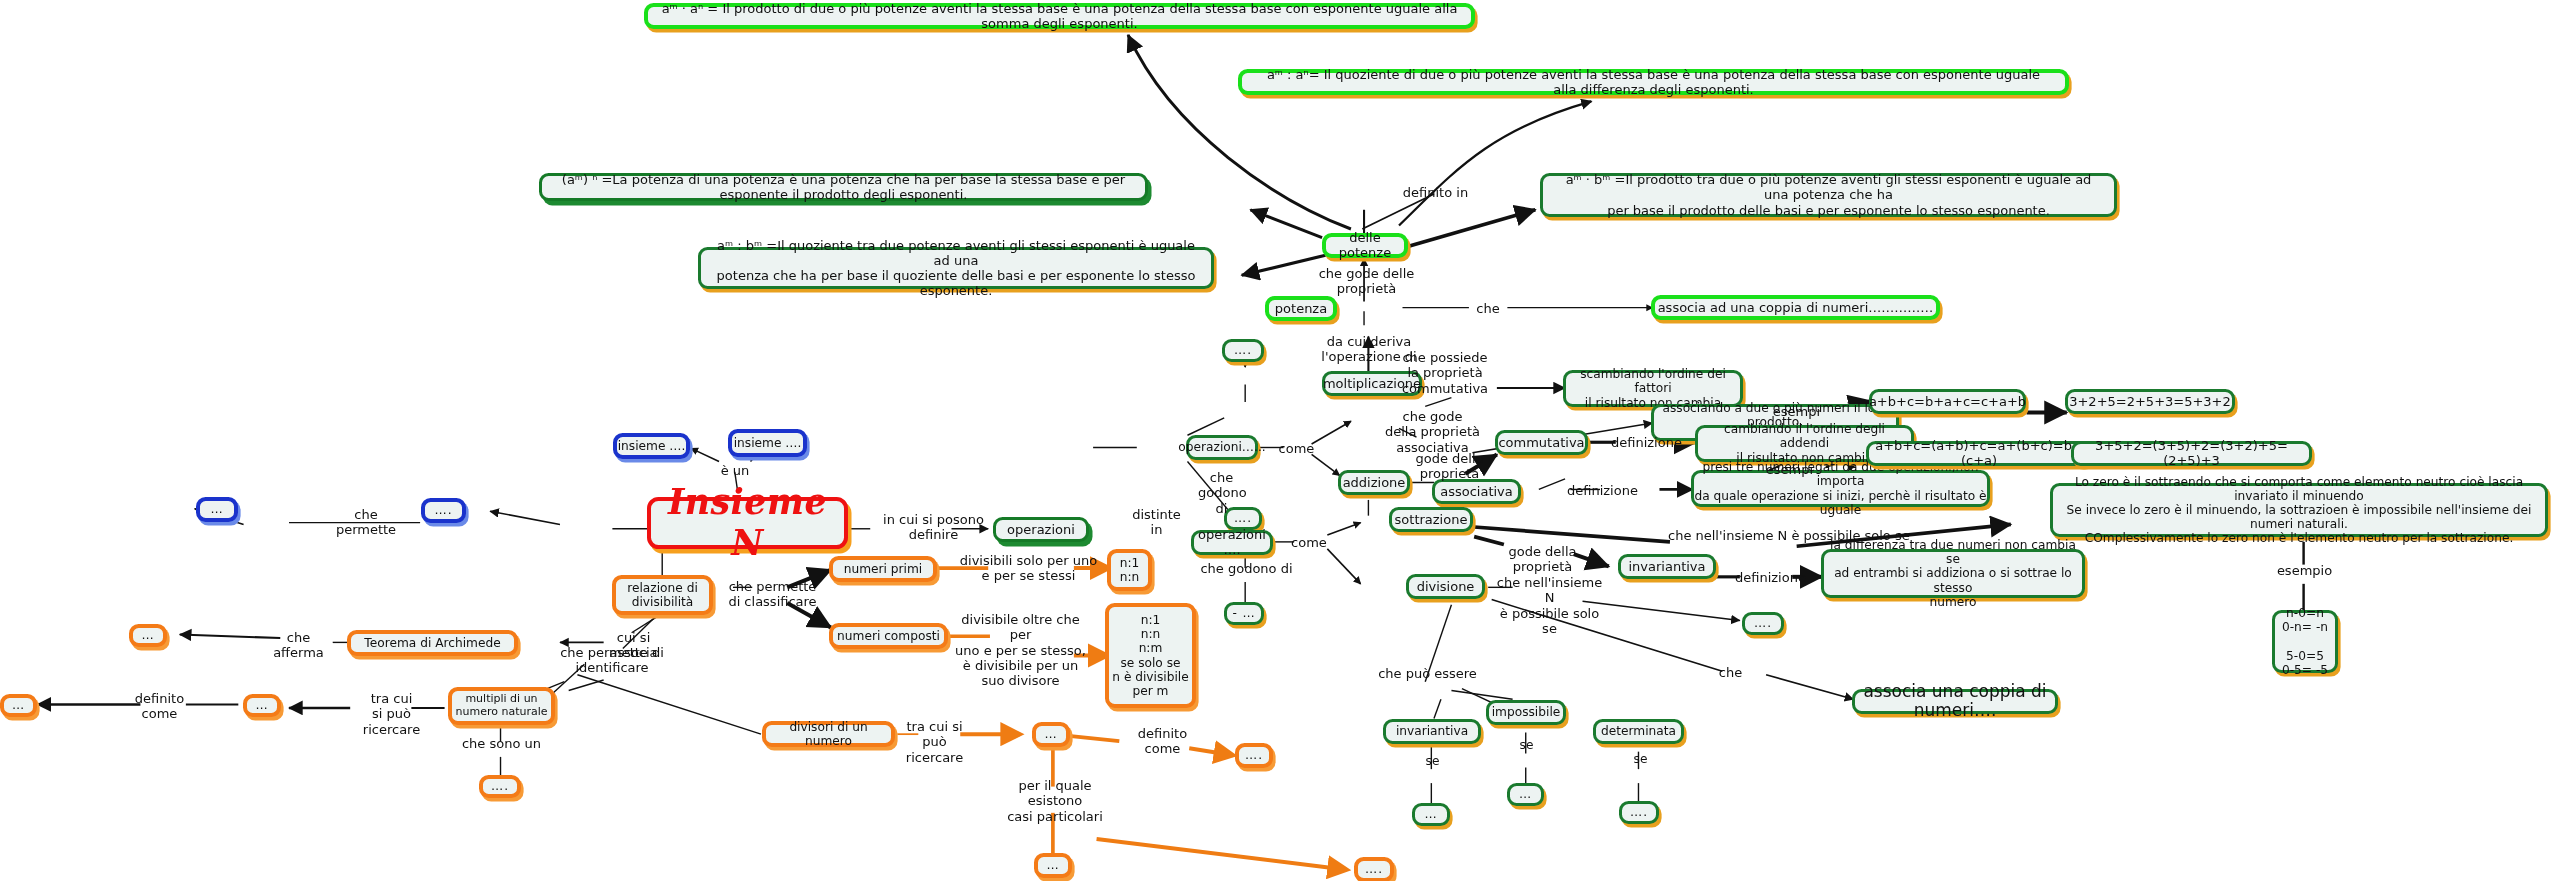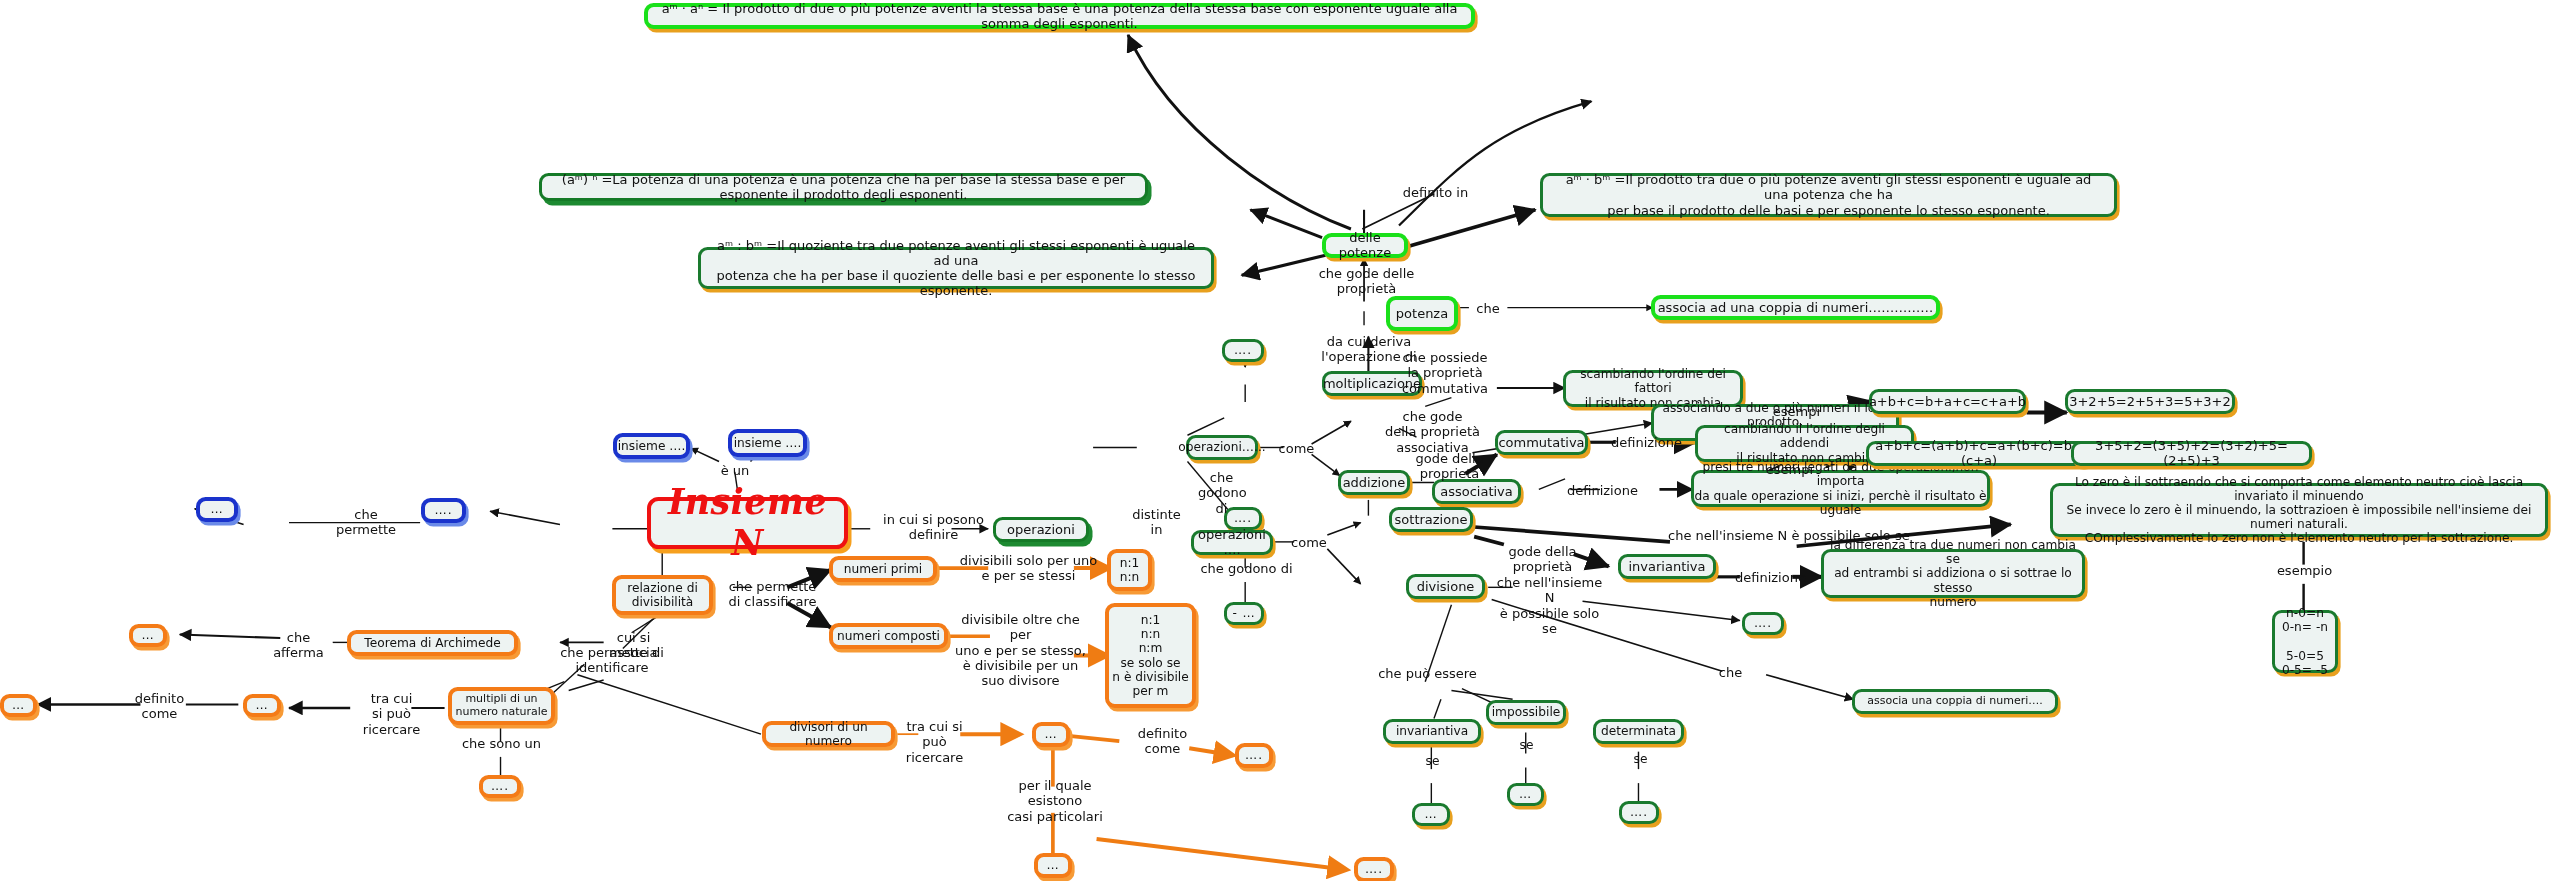--- a/index.html
+++ b/index.html
@@ -221,20 +221,23 @@
       <path d="M1204,858 L1204,900" stroke-width="4.2"></path>
       <path d="M1204,930 L1204,978" stroke-width="4.2"></path>
       <path d="M1254,960 L1540,995" stroke-width="4.6" marker-end="url(#ar-o)"></path>
     </g>
   </svg>
 
   <div class="node n-lgreen" style="left:644px;top:2.6px;width:831px;height:26px;font-size:13px;padding:0 12.2px;">
     <span>aᵐ · aⁿ = Il prodotto di due o più potenze aventi la stessa base è una potenza della stessa base con esponente uguale alla somma degli esponenti.</span>
   </div>
 
+  <div class="node n-lgreen" style="left:1238px;top:69px;width:831px;height:26px;font-size:13px;padding:0 12.2px;">
+    <span>aᵐ : aⁿ= Il quoziente di due o più potenze aventi la stessa base è una potenza della stessa base con esponente uguale alla differenza degli esponenti.</span>
+  </div>
 
   <div class="node n-dgreen2" style="left:539px;top:173px;width:609px;height:28px;font-size:13px;padding:0 10.5px;">
     <span>(aᵐ) ⁿ =La potenza di una potenza è una potenza che ha per base la stessa base e per esponente il prodotto degli esponenti.</span>
   </div>
 
   <div class="node n-dgreen" style="left:1534px;top:173px;width:577px;height:44px;font-size:13px;padding:0 11px;margin-left:6px;">
     <span>aᵐ · bᵐ   =Il prodotto tra due o più potenze aventi gli stessi esponenti è uguale ad una potenza che ha
 per base il prodotto delle basi e per esponente lo stesso esponente.</span>
   </div>
 
@@ -244,21 +247,21 @@
   </div>
 
   <div class="node n-lgreen" style="left:1322px;top:233px;width:86px;height:24.5px;font-size:13px;">
     <span>delle potenze</span>
   </div>
 
   <div class="lbl" style="left:1396px;top:185px;width:79px;">definito in</div>
 
   <div class="lbl" style="left:1292px;top:266px;width:149px;">che gode delle proprietà</div>
 
-  <div class="node n-lgreen" style="left:1386px;top:296px;width:72px;height:35px;font-size:13px;">
+  <div class="node n-lgreen" style="left:1265px;top:296px;width:72px;height:25px;font-size:13px;">
     <span>potenza</span>
   </div>
 
   <div class="lbl" style="left:1469px;top:301px;width:38px;">che</div>
 
   <div class="node n-lgreen" style="left:1651px;top:295px;width:289px;height:24.5px;font-size:13px;">
     <span>associa ad una coppia di numeri……………</span>
   </div>
 
   <div class="node n-dgreen" style="left:1222px;top:339px;width:42px;height:23px;font-size:12.2px;">
@@ -405,21 +408,21 @@
 
   <div class="lbl" style="left:1492px;top:575px;width:115px;">che nell'insieme N
 è possibile solo se</div>
 
   <div class="node n-dgreen" style="left:1742px;top:612px;width:42px;height:23px;font-size:12.2px;">
     <span class="dots">….</span>
   </div>
 
   <div class="lbl" style="left:1712px;top:665px;width:37px;">che</div>
 
-  <div class="node n-dgreen" style="left:1852px;top:689px;width:206px;height:24.5px;font-size:11px;">
+  <div class="node n-dgreen" style="left:1852px;top:689px;width:206px;height:24.5px;font-size:17px;">
     <span>associa una coppia di numeri….</span>
   </div>
 
   <div class="lbl" style="left:1375px;top:666px;width:105px;">che può essere</div>
 
   <div class="node n-dgreen" style="left:1383px;top:719px;width:98px;height:24.5px;font-size:12.2px;">
     <span>invariantiva</span>
   </div>
   <div class="lbl tiny" style="left:1415px;top:754px;width:35px;">se</div>
   <div class="node n-dgreen" style="left:1412px;top:803px;width:38px;height:23px;font-size:12.2px;">

